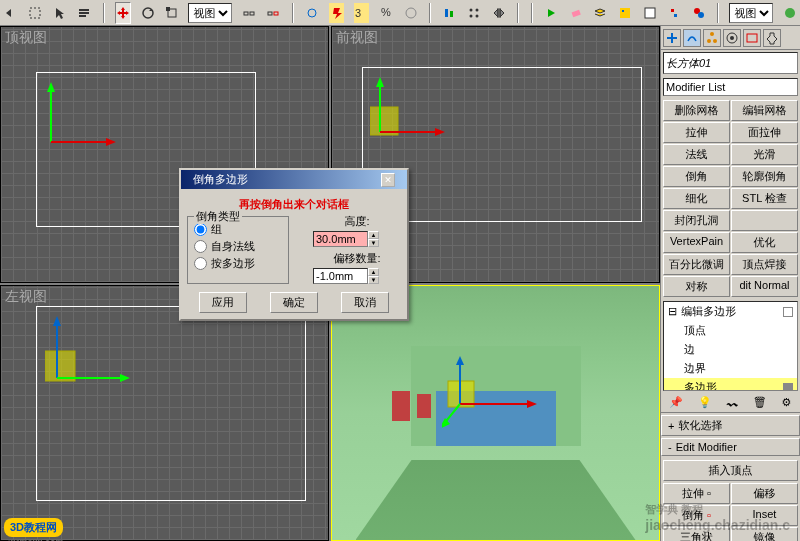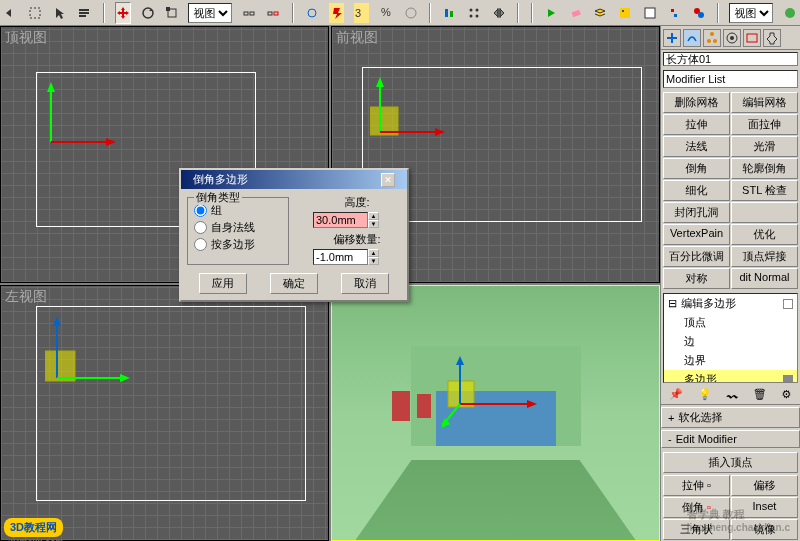--- a/index.html
+++ b/index.html
@@ -23,21 +23,21 @@
 
 .persp { background: linear-gradient(to bottom, #7db87d 0%, #8dc88d 30%, #98d098 50%, #a0d8a0 100%); }
 .room-floor { position: absolute; bottom: 0; left: 50%; transform: translateX(-50%); width: 280px; height: 80px; background: linear-gradient(to bottom, #6aa86a, #70b070); clip-path: polygon(20% 0, 80% 0, 100% 100%, 0 100%); }
 .room-back { position: absolute; top: 60px; left: 50%; transform: translateX(-50%); width: 170px; height: 100px; background: #85c285; }
 .blue-panel { position: absolute; top: 105px; left: 50%; transform: translateX(-50%); width: 120px; height: 55px; background: #5090c0; }
 .red-block { position: absolute; width: 18px; height: 30px; background: #c04040; }
 
 .right-panel { width: 140px; background: #d4d0c8; border-left: 1px solid #808080; display: flex; flex-direction: column; overflow: hidden; }
 .tab-row { height: 24px; display: flex; align-items: center; padding: 2px; gap: 2px; border-bottom: 1px solid #808080; }
 .tab-icon { width: 18px; height: 18px; border: 1px solid #808080; display: flex; align-items: center; justify-content: center; }
-.name-field { margin: 2px; padding: 2px; background: #fff; border: 1px inset #808080; height: 14px; }
+.name-field { margin: 2px; padding: 2px; background: #fff; border: 1px inset #808080; height: 22px; font-style: italic; }
 .mod-box { margin: 2px; padding: 2px; background: #fff; border: 1px inset #808080; height: 18px; }
 .mod-btns { display: grid; grid-template-columns: 1fr 1fr; gap: 1px; margin: 2px; }
 .mod-btn { padding: 2px 4px; background: #d4d0c8; border: 1px solid #fff; border-right-color: #808080; border-bottom-color: #808080; text-align: center; cursor: pointer; font-size: 11px; }
 .stack { margin: 2px; background: #fff; border: 1px inset #808080; height: 90px; overflow: auto; }
 .stack-item { padding: 2px 4px; display: flex; align-items: center; gap: 4px; cursor: pointer; }
 .stack-item.sel { background: #ffff80; }
 .stack-item.sub { padding-left: 20px; }
 .stack-sq { width: 10px; height: 10px; border: 1px solid #888; }
 
 .rollout { margin: 2px 0; }
@@ -389,20 +389,21 @@
     </div>
   </div>
 </div>
 
 <div class="dialog">
   <div class="dialog-title">
     <span>倒角多边形</span>
     <div class="dialog-close">✕</div>
   </div>
   <div class="dialog-body">
+    <div class="annotation">再按倒角出来个对话框</div>
     <div style="display:flex;gap:24px">
       <div class="fieldset" style="flex:1">
         <div class="fieldset-label">倒角类型</div>
         <label class="radio-row">
             <input type="radio" checked="" style="">
             <span>组</span>
           </label>
         <label class="radio-row">
             <input type="radio" style="">
             <span>自身法线</span>
@@ -438,18 +439,18 @@
     <div class="dlg-btns">
       <div class="dlg-btn">应用</div>
       <div class="dlg-btn">确定</div>
       <div class="dlg-btn">取消</div>
     </div>
   </div>
 </div>
 
 <div class="watermark">
   <div>智学典 教程</div>
-  <div style="font-size:10px">jiaocheng.chazidian.c</div>
+  <div style="font-size:14px">jiaocheng.chazidian.c</div>
 </div>
 <div class="logo3d">
   <span>3D教程网</span>
   <div class="logo3d-sub">3Dmax8.com</div>
 </div>
 
 </body></html>

